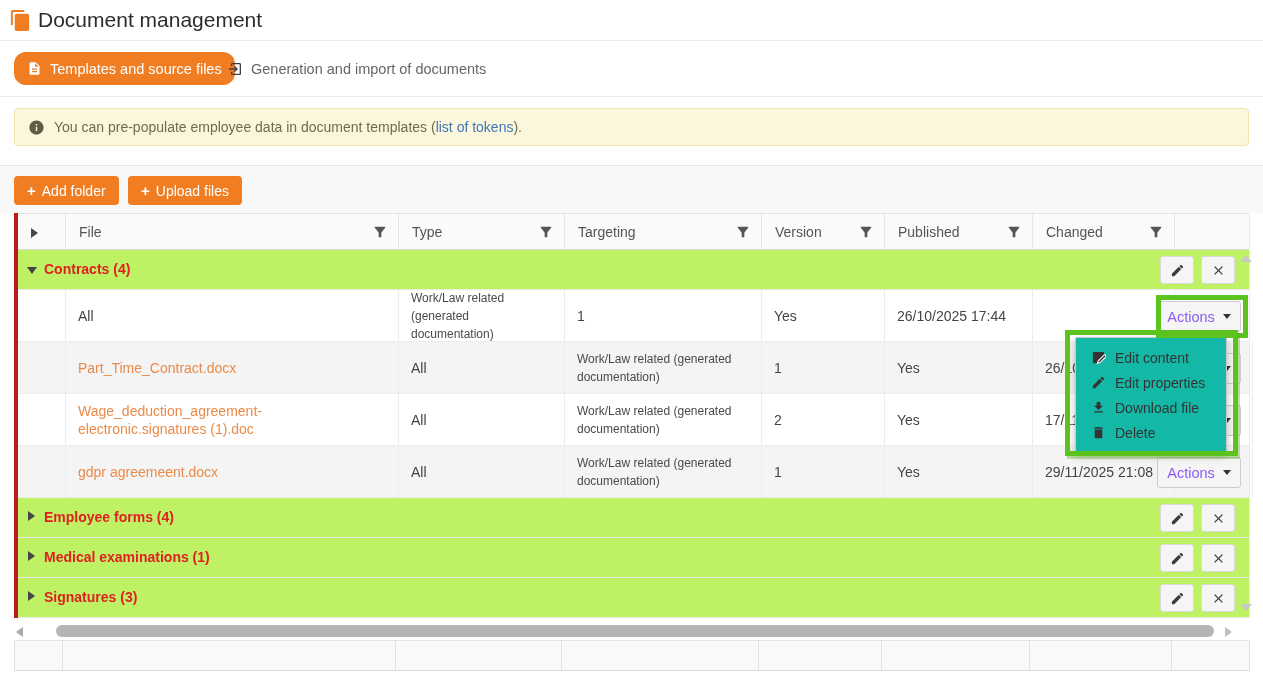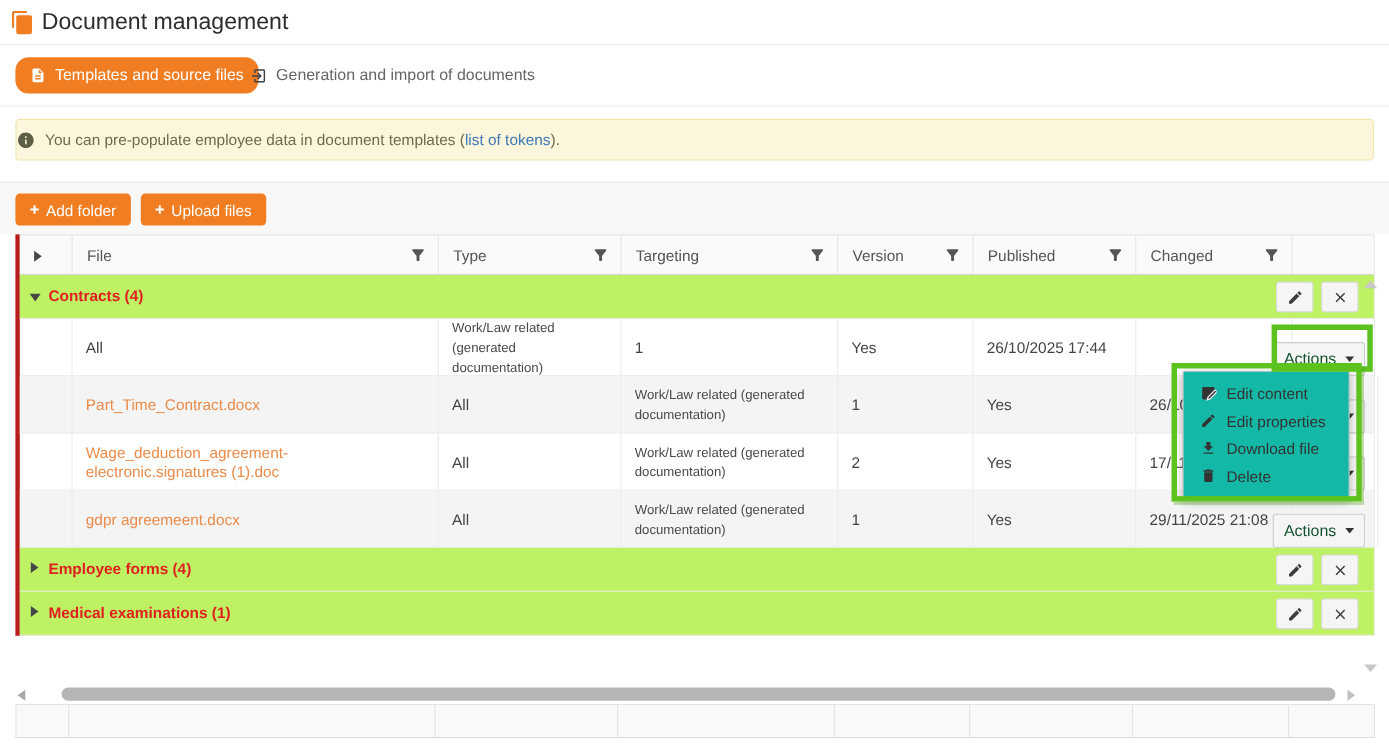--- a/index.html
+++ b/index.html
@@ -9,21 +9,21 @@
   .title-bar { position:absolute; left:0; top:0; width:1263px; height:41px; border-bottom:1px solid #ececec; }
   .app-icon { position:absolute; left:9px; top:9px; width:23px; height:23px; }
   .page-title { position:absolute; left:38px; top:8px; font-size:21px; color:#2d2d2d; font-weight:500; }
 
   
   .tabs-bar { position:absolute; left:0; top:41px; width:1263px; height:56px; border-bottom:1px solid #ececec; }
   .tab-active { position:absolute; left:14px; top:11px; height:33px; display:flex; align-items:center; gap:8px; padding:0 13px; background:#f07d22; border-radius:12px; color:#fff; font-size:14.5px; cursor:pointer; }
   .tab-inactive { position:absolute; left:227px; top:11px; height:33px; display:flex; align-items:center; gap:8px; color:#666; font-size:14.5px; cursor:pointer; }
 
   
-  .banner { position:absolute; left:14px; top:108px; width:1235px; height:38px; background:#fbf6dc; border:1px solid #efe5ad; border-radius:4px; display:flex; align-items:center; gap:9px; padding:0 0; font-size:14px; color:#6c6c50; }
+  .banner { position:absolute; left:14px; top:108px; width:1235px; height:38px; background:#fbf6dc; border:1px solid #efe5ad; border-radius:4px; display:flex; align-items:center; gap:9px; padding:0 13px; font-size:14px; color:#6c6c50; }
   .banner a { color:#3f78b5; text-decoration:none; cursor:pointer; }
 
   
   .toolbar { position:absolute; left:0px; top:165px; width:1263px; height:48px; background:#f8f8f8; border-top:1px solid #e8e8e8; }
   .btn-orange { position:absolute; top:10px; height:29px; display:flex; align-items:center; gap:6px; padding:0 13px; background:#f07d22; border:none; border-radius:4px; color:#fff; font-size:14px; font-family:inherit; cursor:pointer; }
   .plus { font-size:15px; font-weight:bold; }
 
   
   .grid { position:absolute; left:14px; top:213px; width:1236px; border-left:4px solid #b91c1c; border-right:1px solid #ececec; }
   .ghead { display:grid; grid-template-columns:48px 333px 166px 197px 123px 148px 142px 78px; height:37px; background:#fafafa; border-top:1px solid #e4e4e4; border-bottom:1px solid #d8d8d8; }
@@ -39,21 +39,21 @@
   .mini-btn.edit { right:55px; }
   .mini-btn.close { right:14px; }
 
   .drow { position:relative; display:grid; grid-template-columns:48px 333px 166px 197px 123px 148px 142px 78px; height:52px; border-bottom:1px solid #ededed; }
   .drow.alt { background:#f4f4f4; }
   .dc { display:flex; align-items:center; padding:0 10px 0 12px; font-size:14px; color:#444; border-right:1px solid #ececec; overflow:hidden; }
   .dc:last-child { border-right:none; }
   .dc.type { font-size:12px; line-height:18px; color:#4a4a4a; }
   .file-link { color:#e98b4a; cursor:pointer; line-height:18px; }
 
-  .actions-btn { position:absolute; top:21px; right:8px; width:84px; height:31px; background:#f5f5f5; border:1px solid #cccccc; border-radius:3px; display:flex; align-items:center; justify-content:center; gap:8px; font-size:14.5px; color:#14532d; font-family:inherit; cursor:pointer; }
+  .actions-btn { position:absolute; top:11px; right:8px; width:84px; height:31px; background:#f5f5f5; border:1px solid #cccccc; border-radius:3px; display:flex; align-items:center; justify-content:center; gap:8px; font-size:14.5px; color:#8b5cf6; font-family:inherit; cursor:pointer; }
   .caret { width:0; height:0; border-left:4.5px solid transparent; border-right:4.5px solid transparent; border-top:5.5px solid #333; }
 
   
   .dropdown { position:absolute; left:1075px; top:337px; width:152px; background:#14b8a6; border:1px solid #c9c9c9; border-radius:2px; box-shadow:0 3px 8px rgba(0,0,0,.25); padding:7px 0; z-index:40; }
   .dd-item { display:flex; align-items:center; gap:9px; height:25px; padding-left:15px; font-size:14px; color:#333; cursor:pointer; }
   .dd-item svg { flex:none; }
 
   
   .anno { position:absolute; border:5px solid #5cc21e; z-index:60; pointer-events:none; }
   .anno-btn { left:1156px; top:295px; width:92px; height:43px; }
@@ -263,20 +263,34 @@
           <path fill="#3c3c3c" d="M3 17.25V21h3.75L17.81 9.94l-3.75-3.75L3 17.25zM20.71 7.04c.39-.39.39-1.02 0-1.41l-2.34-2.34a.9959.9959 0 0 0-1.41 0l-1.83 1.83 3.75 3.75 1.83-1.83z"></path>
         </svg>
     </div>
     <div class="mini-btn close">
       <svg width="13" height="13" viewBox="0 0 20 20">
           <path stroke="#3c3c3c" stroke-width="2" fill="none" d="M4 4l12 12M16 4L4 16"></path>
         </svg>
     </div>
   </div>
 
+  <div class="frow">
+    <span class="tri-right"></span>
+    <span class="folder-name">Signatures (3)</span>
+    <div class="mini-btn edit">
+      <svg width="15" height="15" viewBox="0 0 24 24">
+          <path fill="#3c3c3c" d="M3 17.25V21h3.75L17.81 9.94l-3.75-3.75L3 17.25zM20.71 7.04c.39-.39.39-1.02 0-1.41l-2.34-2.34a.9959.9959 0 0 0-1.41 0l-1.83 1.83 3.75 3.75 1.83-1.83z"></path>
+        </svg>
+    </div>
+    <div class="mini-btn close">
+      <svg width="13" height="13" viewBox="0 0 20 20">
+          <path stroke="#3c3c3c" stroke-width="2" fill="none" d="M4 4l12 12M16 4L4 16"></path>
+        </svg>
+    </div>
+  </div>
 </div>
 
 <div class="dropdown">
   <div class="dd-item">
     <svg width="15" height="15" viewBox="0 0 24 24">
         <path fill="#333" d="M14 3H5c-1.1 0-2 .9-2 2v14c0 1.1.9 2 2 2h9l7-7V5c0-1.1-.9-2-2-2h-5z"></path>
         <path fill="#333" stroke="#fff" stroke-width="1.7" d="M21.2 7.8 11.6 17.4l-1.4 4.2 4.2-1.4 9.6-9.6c.4-.4.4-1 0-1.4l-1.4-1.4c-.4-.4-1-.4-1.4 0z"></path>
       </svg>
     <span>Edit content</span>
   </div>

